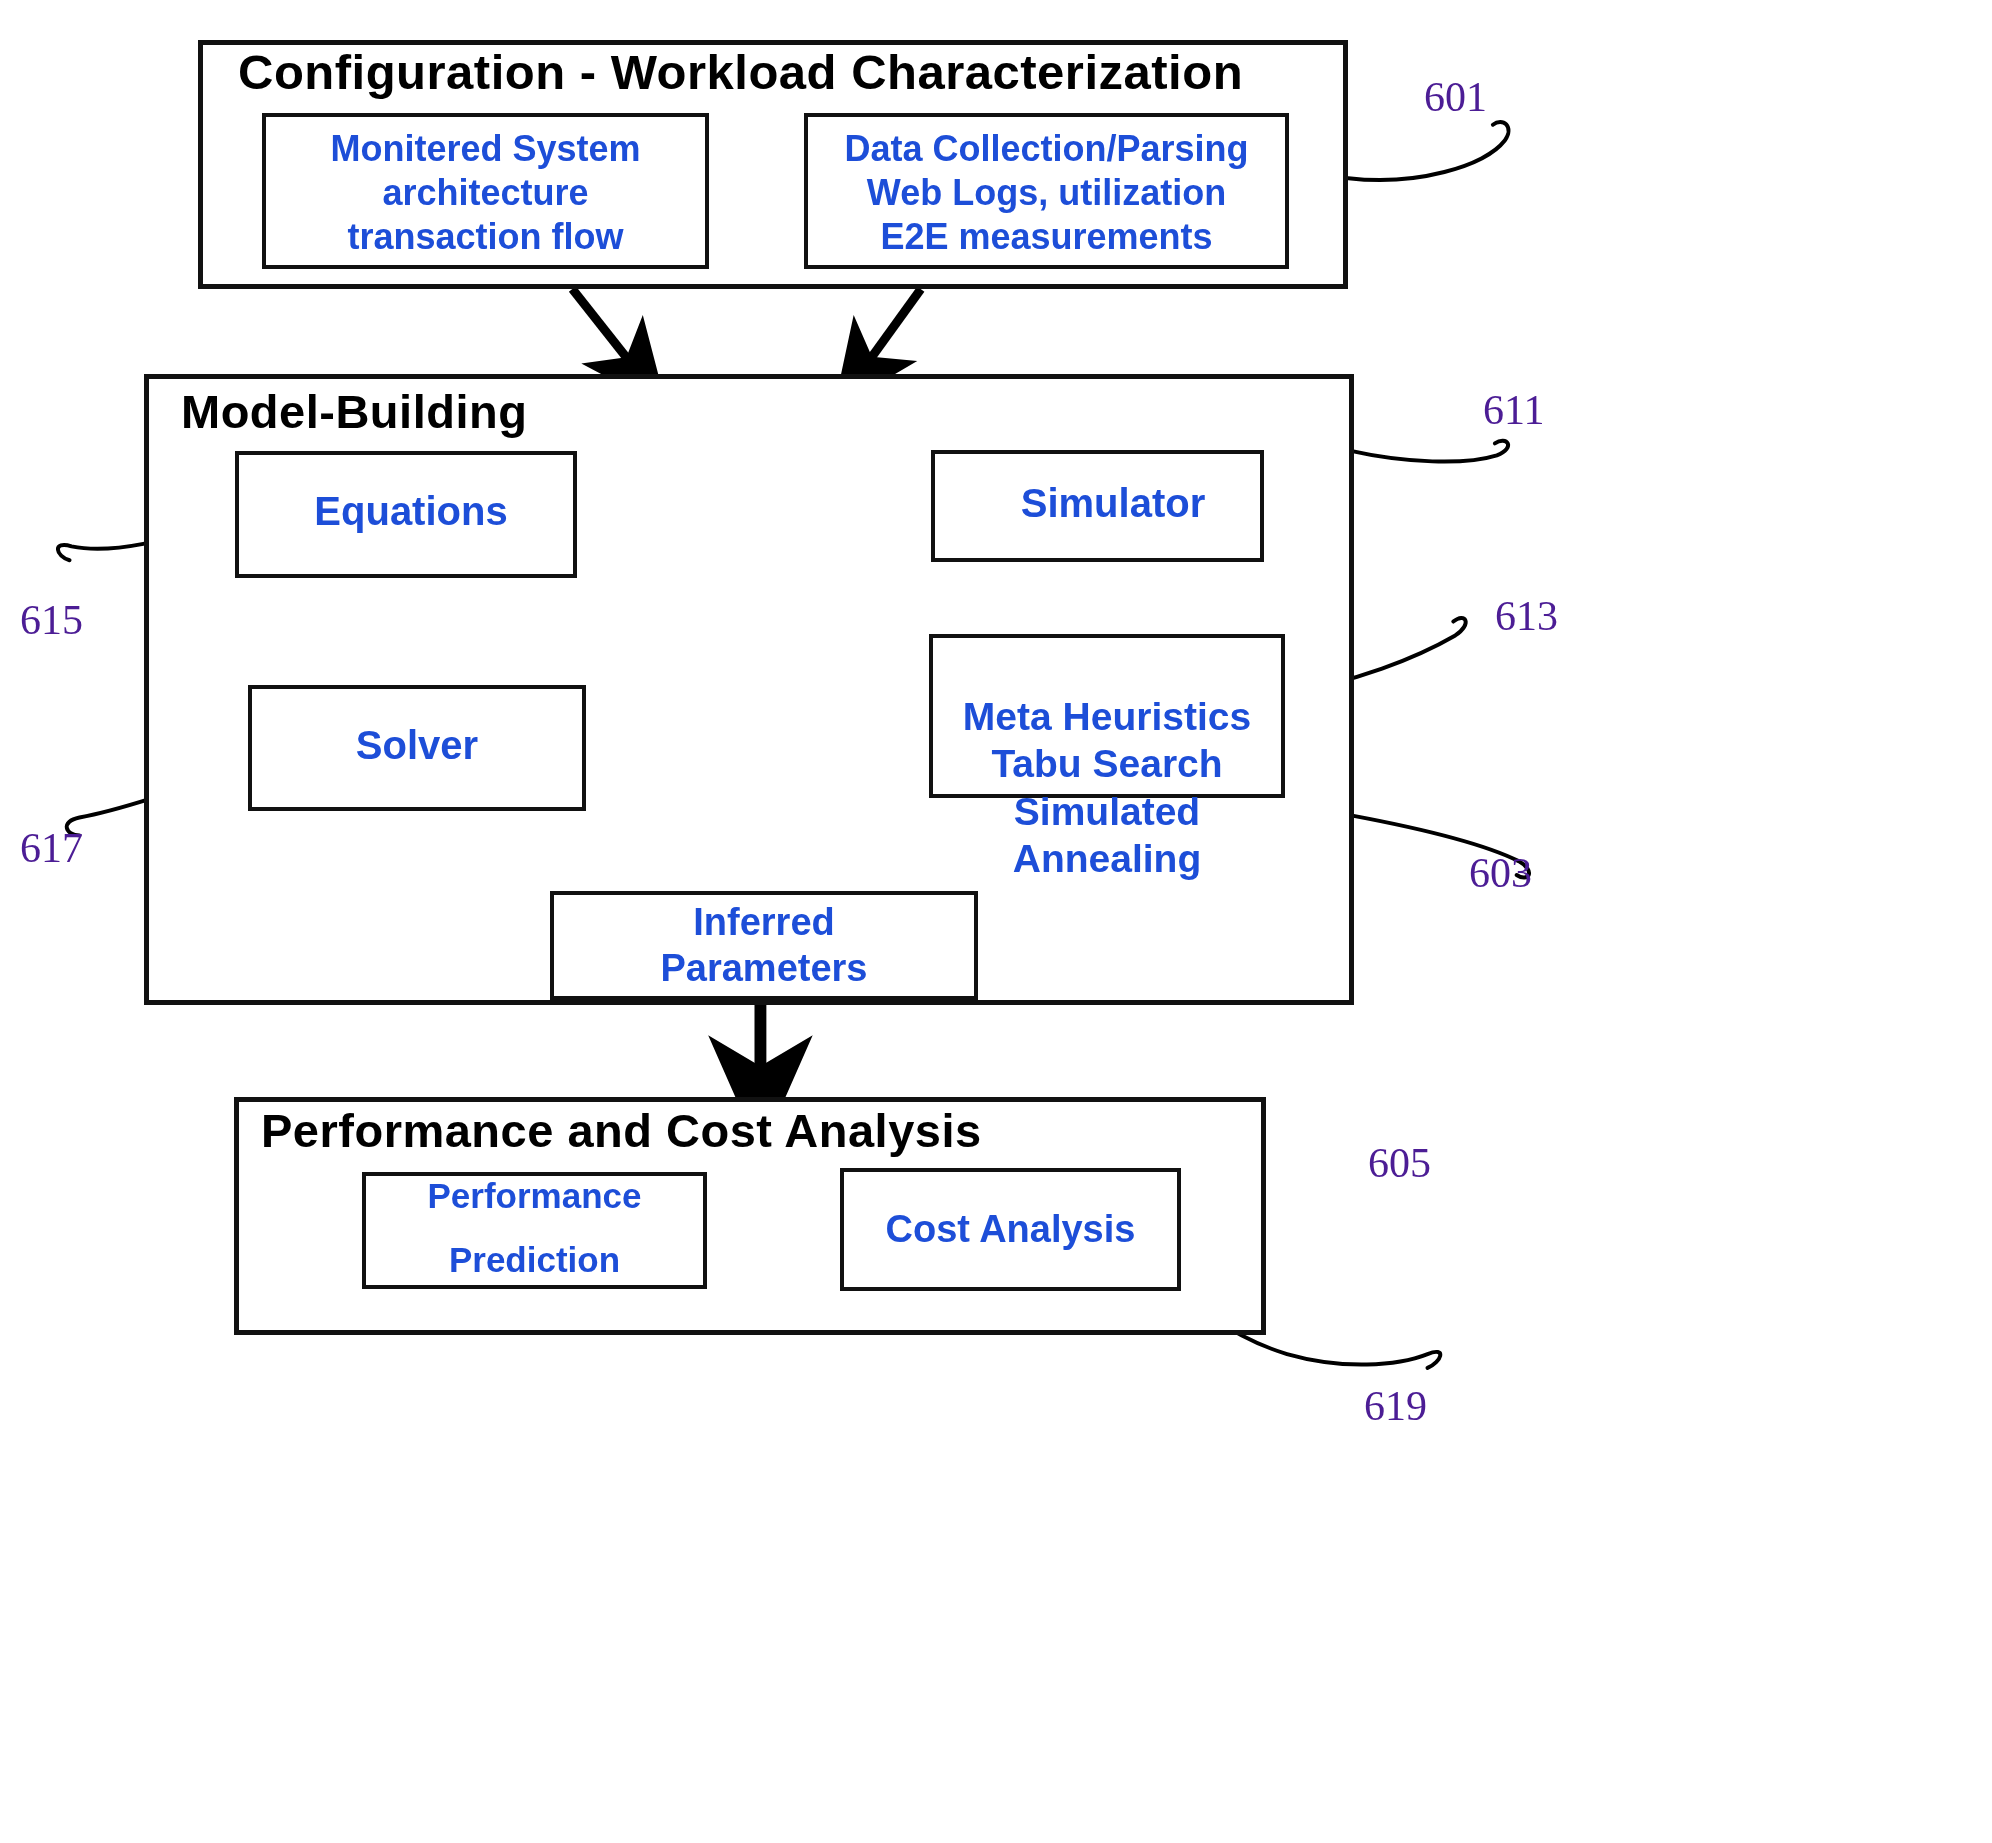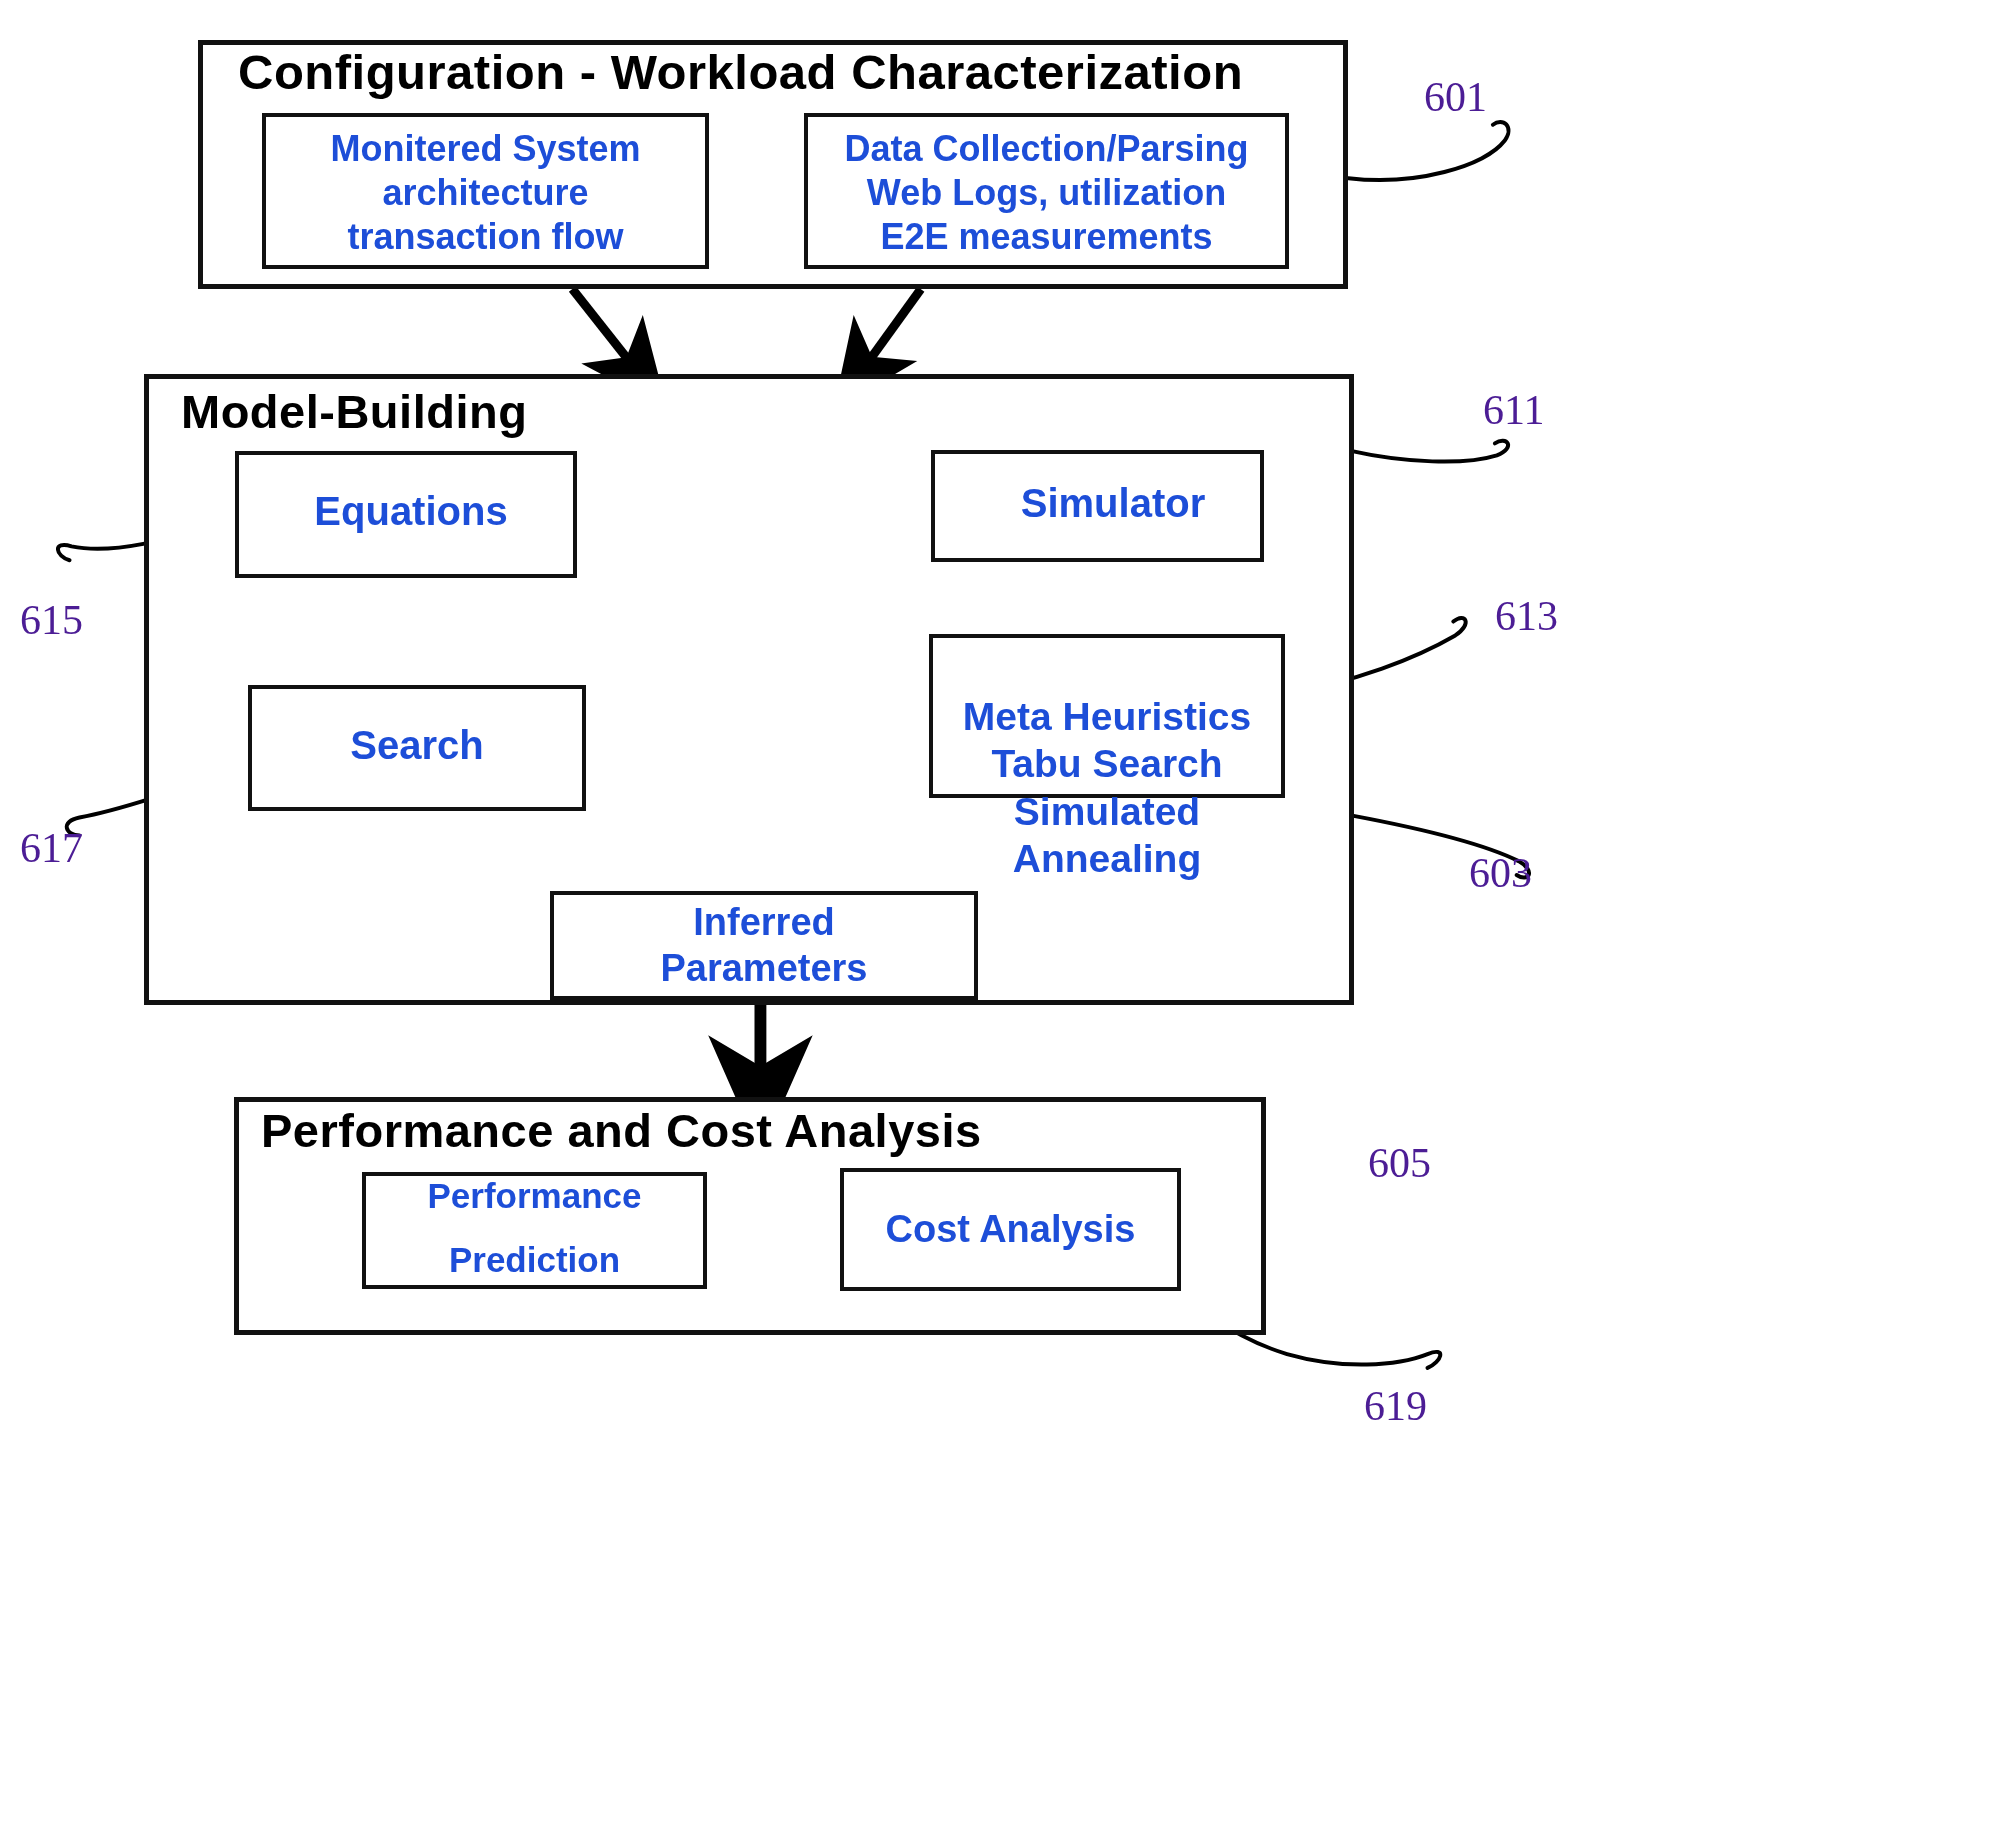--- a/index.html
+++ b/index.html
@@ -138,21 +138,21 @@
 
   <div class="box outer" style="left:144px; top:374px; width:1210px; height:631px;"></div>
 
   <div class="section-title" style="left:181px; top:384px; font-size:47px;">Model-Building</div>
 
   <div class="box inner" style="left:235px; top:451px; width:342px; height:127px;"></div>
   <div class="boxlabel" style="left:235px; top:487px; width:296px; font-size:40px;padding-left:28px;">Equations</div>
   <div class="refnum" style="left:20px; top:596px;">615</div>
 
   <div class="box inner" style="left:248px; top:685px; width:338px; height:126px;"></div>
-  <div class="boxlabel" style="left:248px; top:721px; width:338px; font-size:40px;">Search</div>
+  <div class="boxlabel" style="left:248px; top:721px; width:338px; font-size:40px;">Solver</div>
   <div class="refnum" style="left:20px; top:824px;">617</div>
 
   <div class="box inner" style="left:931px; top:450px; width:333px; height:112px;"></div>
   <div class="boxlabel" style="left:931px; top:479px; width:364px; font-size:40px;">Simulator</div>
   <div class="refnum" style="left:1483px; top:386px;">611</div>
 
   <div class="box inner" style="left:929px; top:634px; width:356px; height:164px;"></div>
   <div class="boxlabel" style="left:929px; top:645px; width:356px; font-size:39px;">
     <span>Meta Heuristics
 Tabu Search

